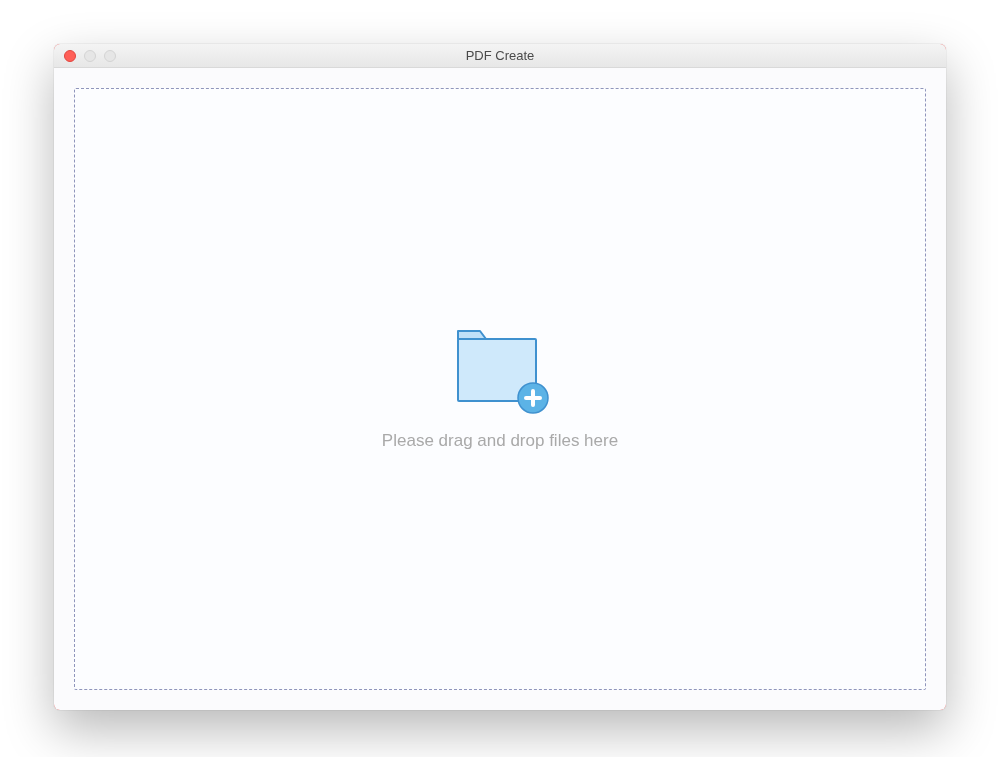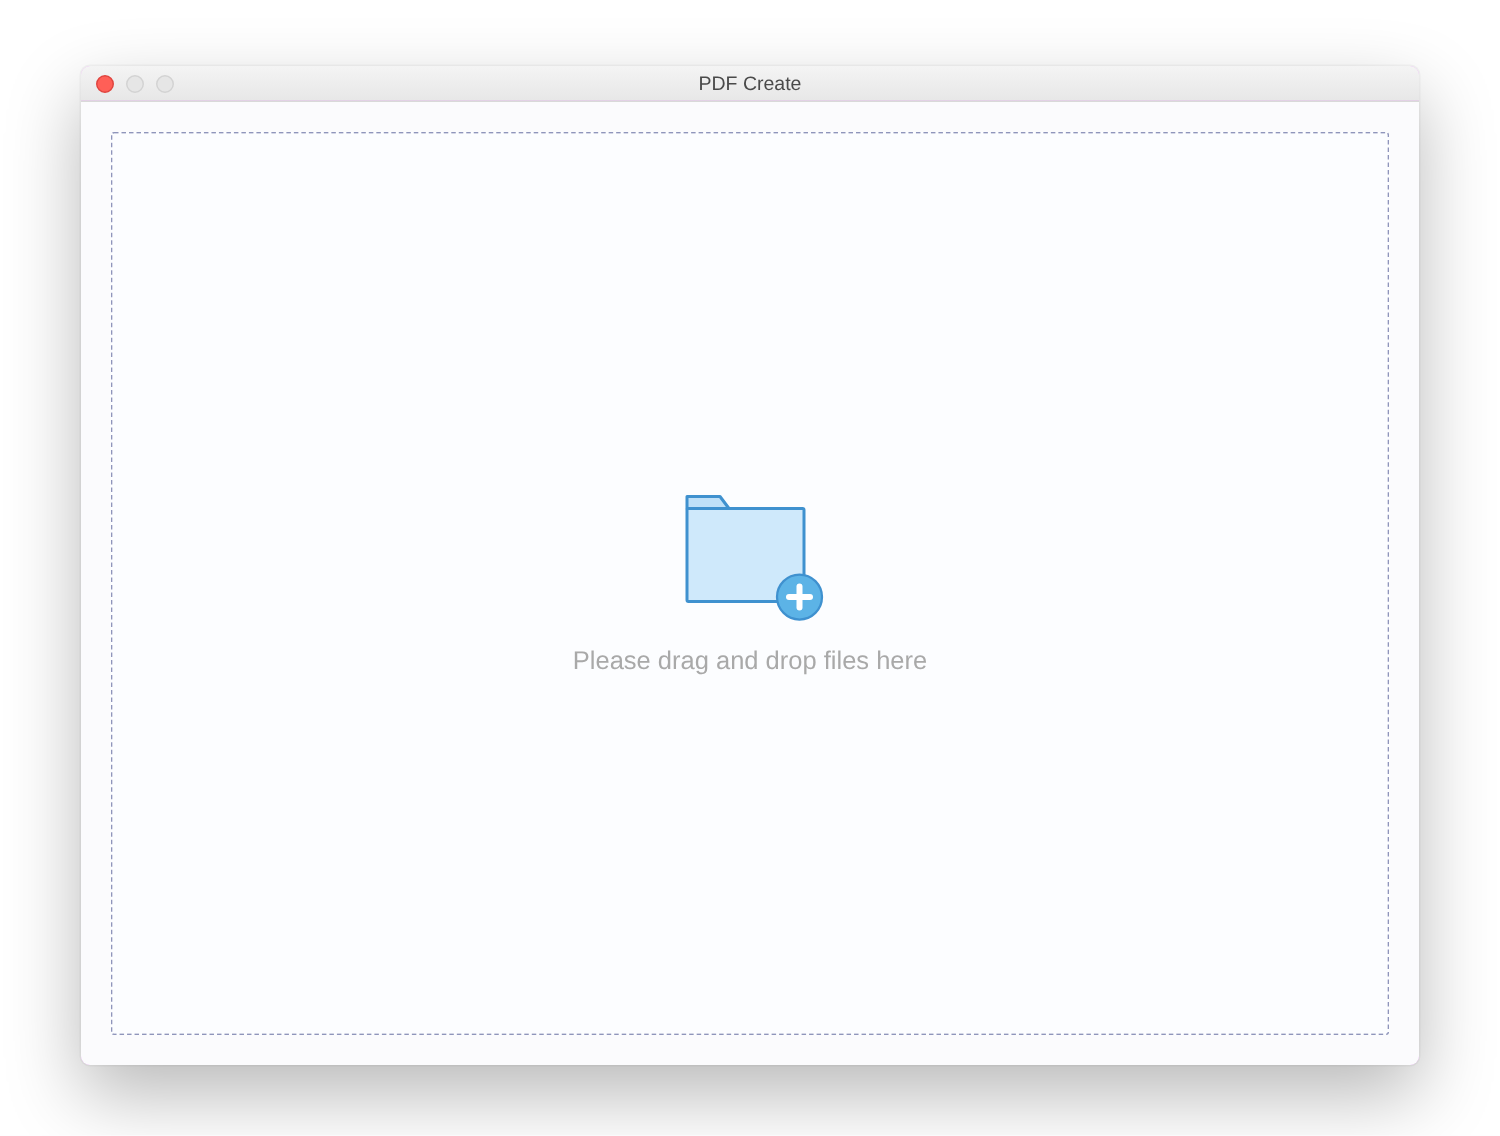--- a/index.html
+++ b/index.html
@@ -9,21 +9,21 @@
       width: 1000px;
       height: 757px;
       display: flex;
       align-items: flex-start;
       justify-content: center;
       padding-top: 44px;
     }
     .window {
       width: 892px;
       height: 666px;
-      background: #f0abfc;
+      background: #ef4444;
       border-radius: 6px;
       box-shadow: 0 20px 50px rgba(0,0,0,0.28), 0 0 0 1px rgba(0,0,0,0.04);
       overflow: hidden;
       display: flex;
       flex-direction: column;
     }
     .titlebar {
       height: 24px;
       background: linear-gradient(#f4f4f4, #e7e7e7);
       border-bottom: 1px solid #d9d9d9;

